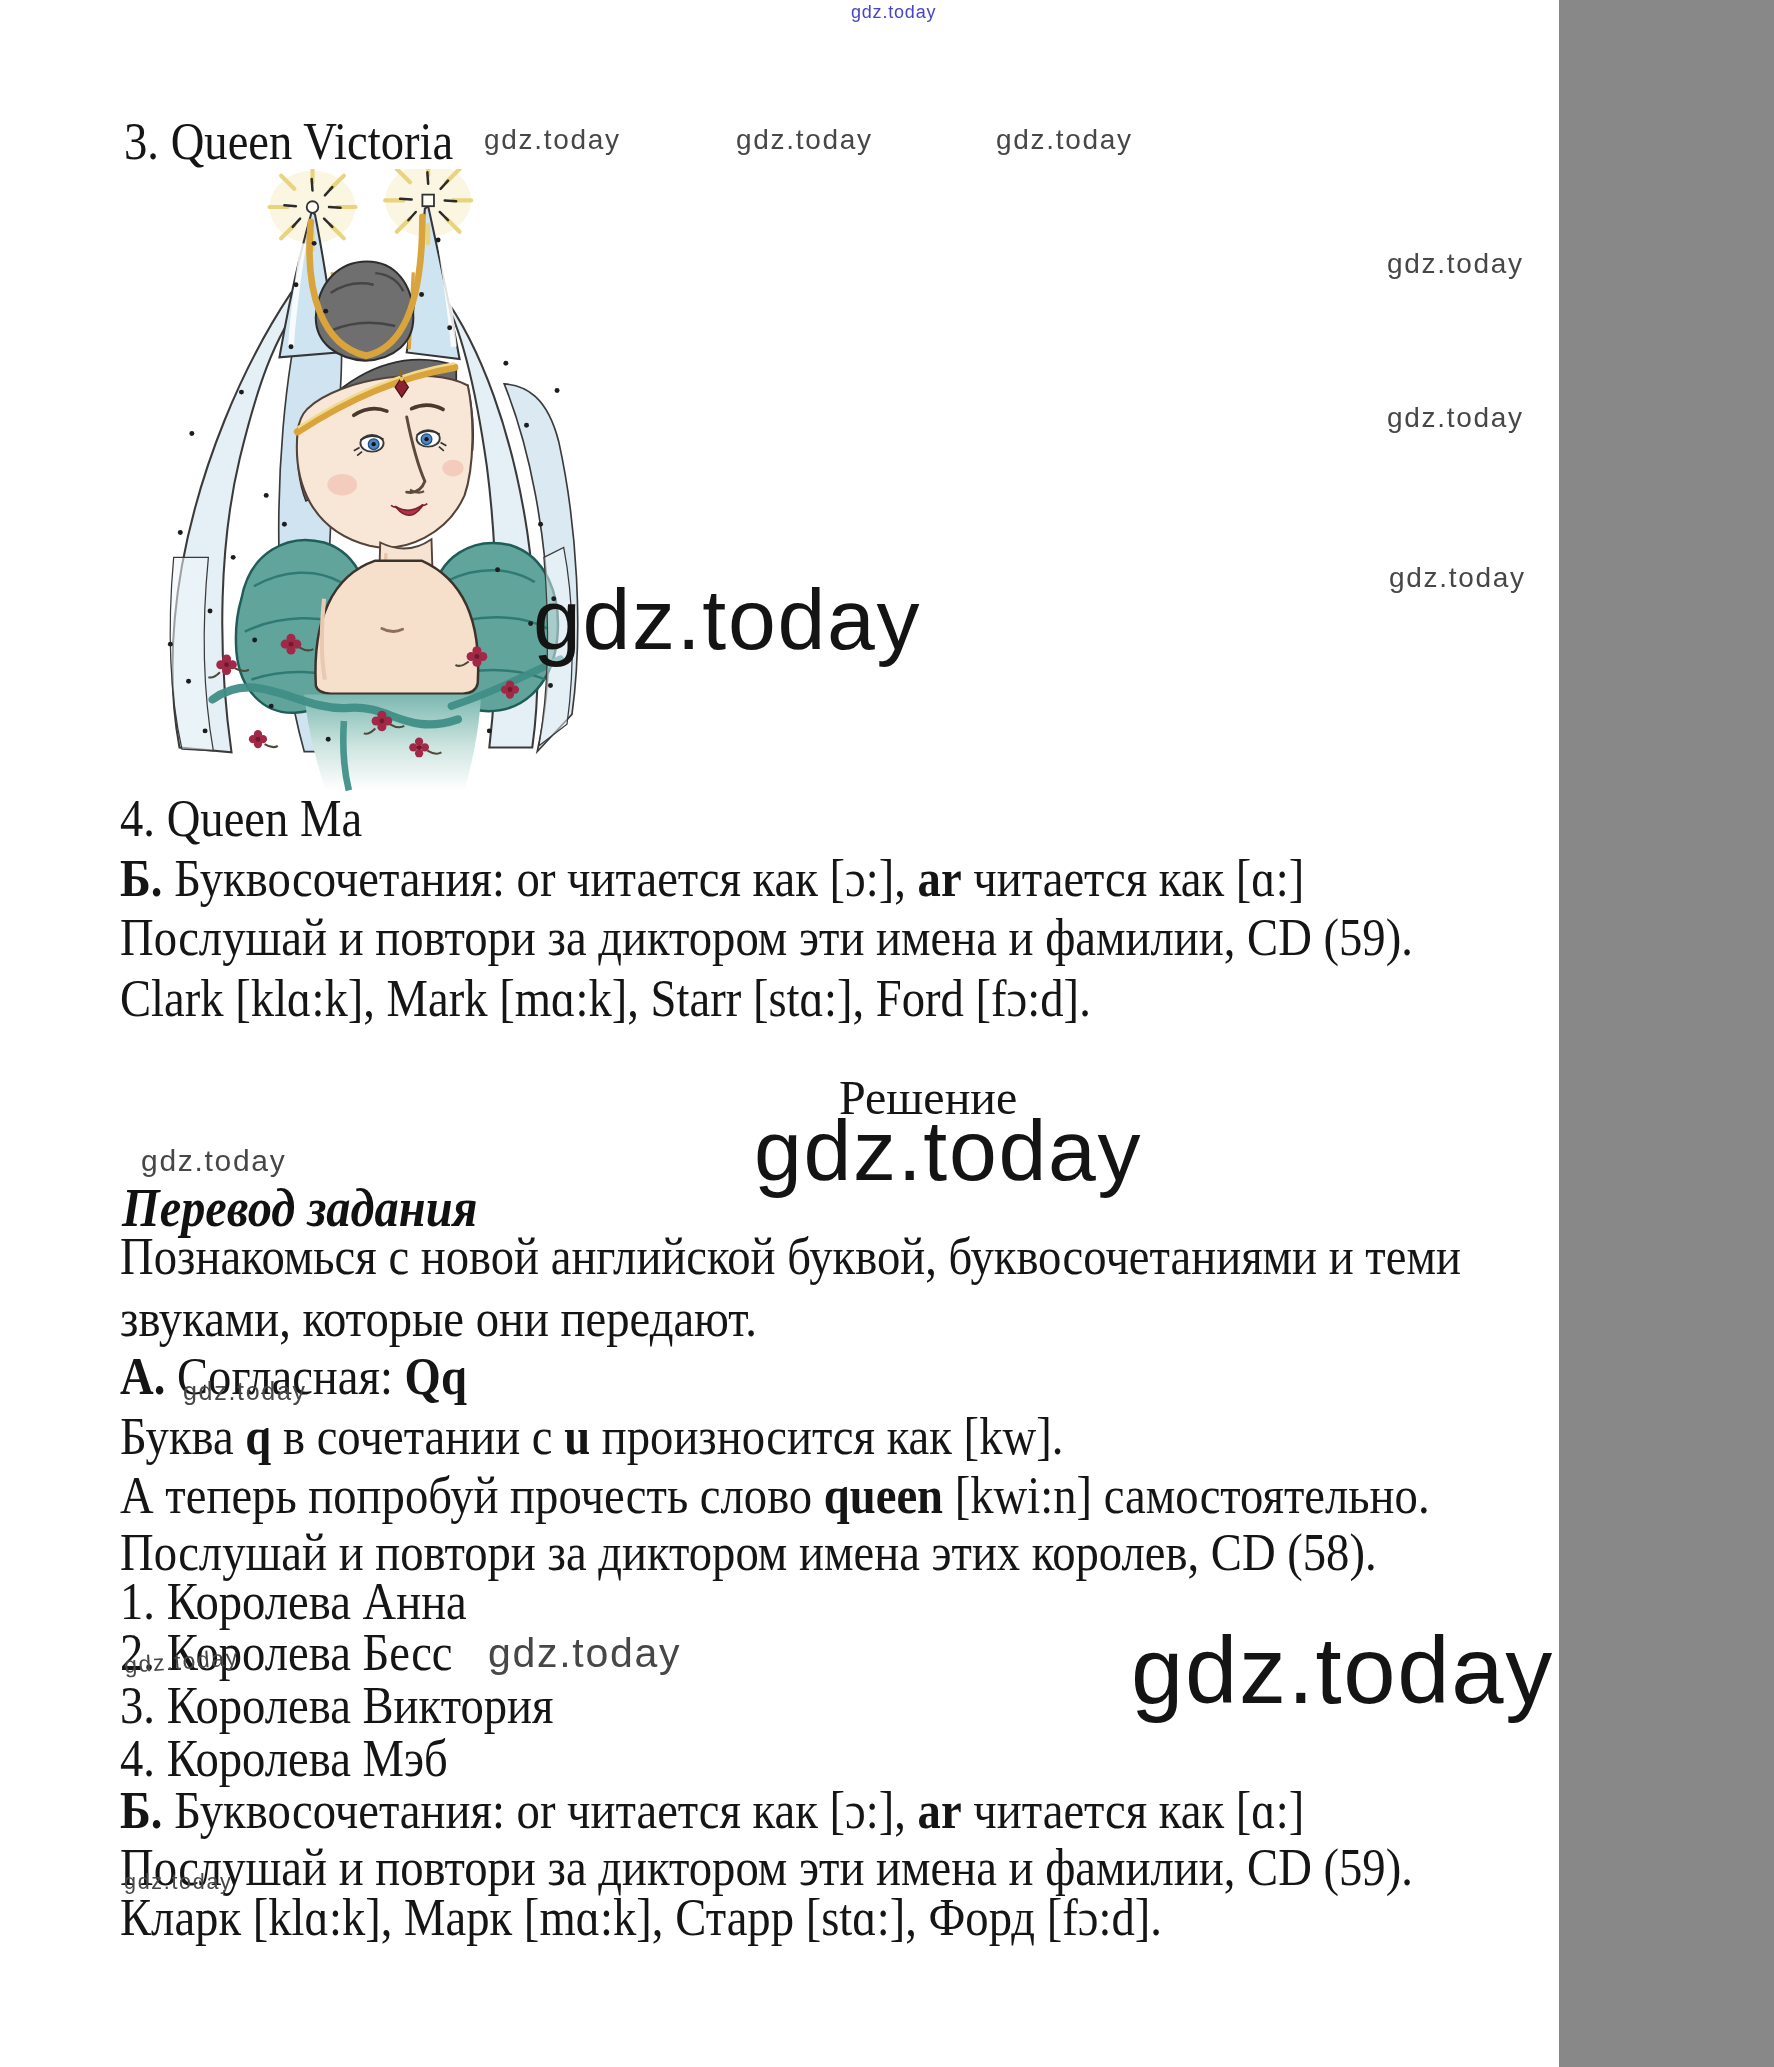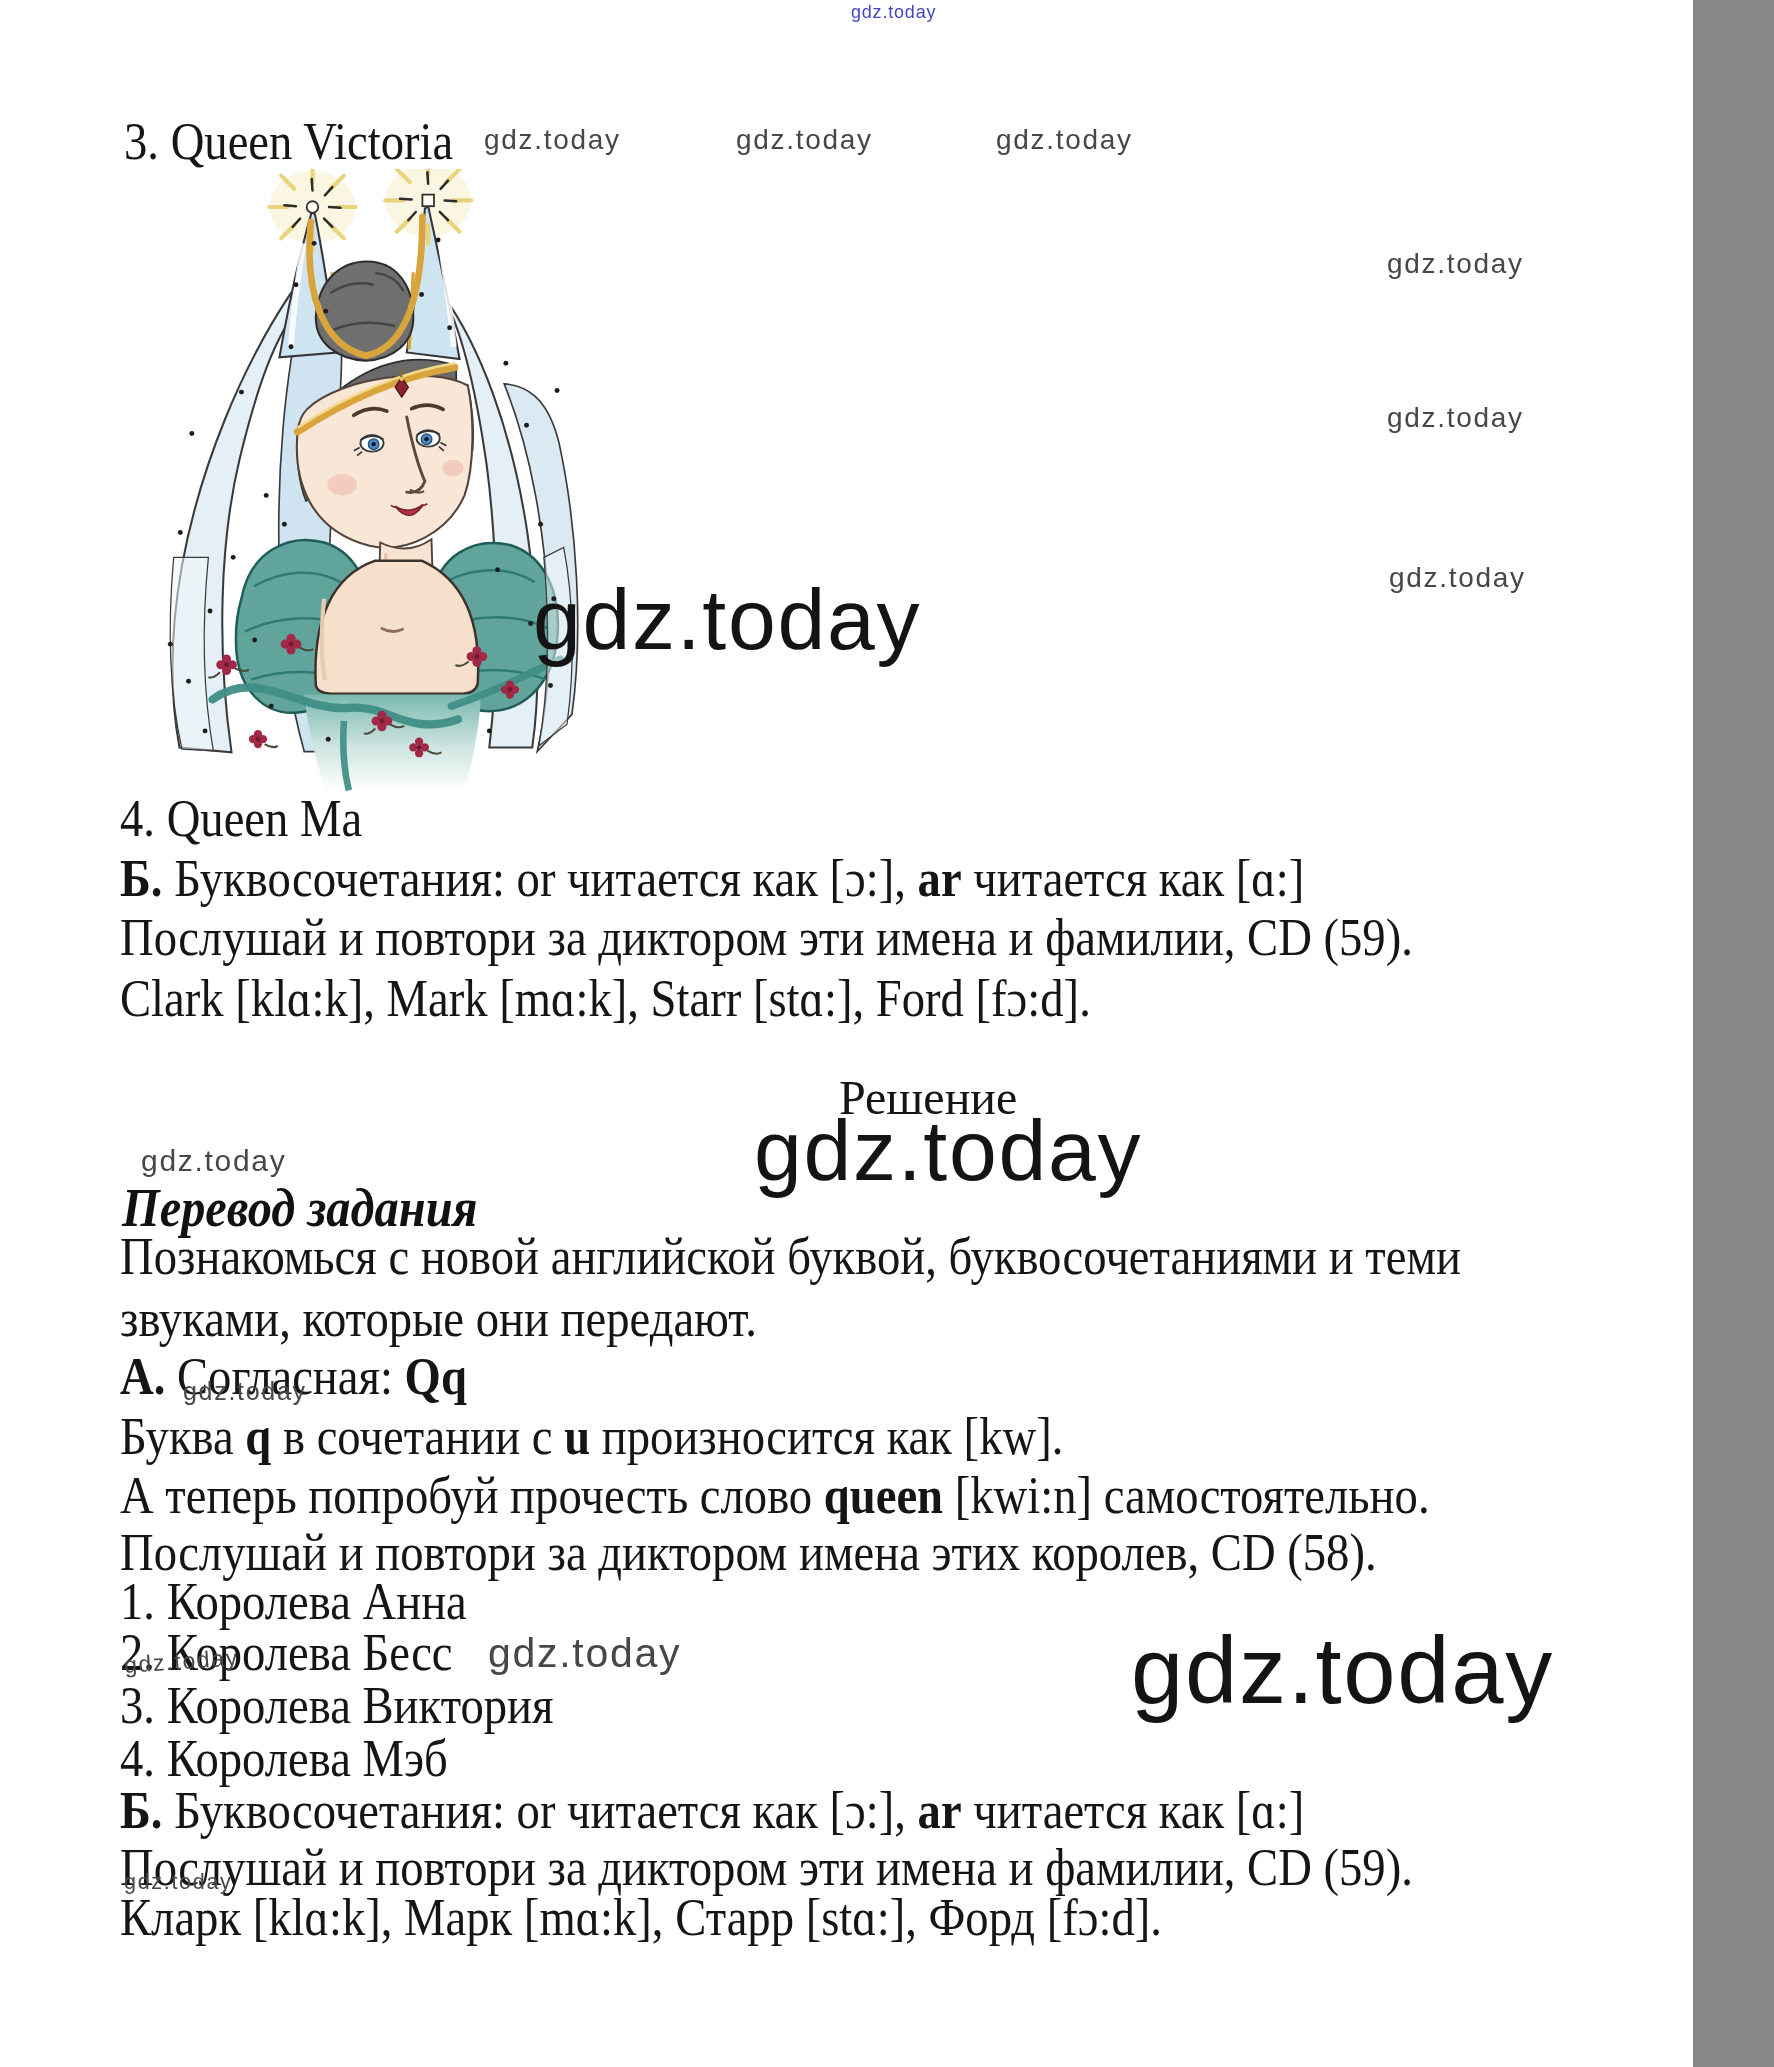--- a/index.html
+++ b/index.html
@@ -1,18 +1,18 @@
 <!DOCTYPE html>
 <html style="font-size:13.2px"><head>
 <meta charset="utf-8">
 <style>
   html,body{margin:0;padding:0;background:#888;}
   .page{
     position:relative;
-    width:1693px;height:2067px;
+    width:1559px;height:2067px;
     background:#ffffff;
     overflow:hidden;
     font-family:"Liberation Serif", serif;
     color:#151515;
   }
   .line{
     position:absolute;
     left:120px;
     font-size:53px;
     line-height:1.1;

